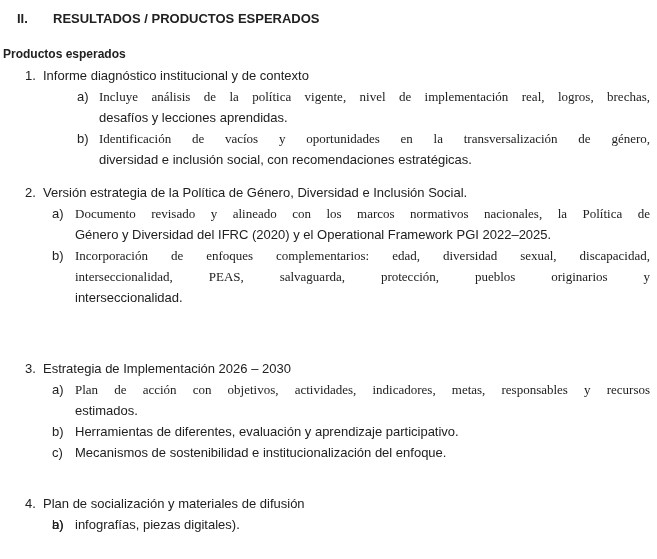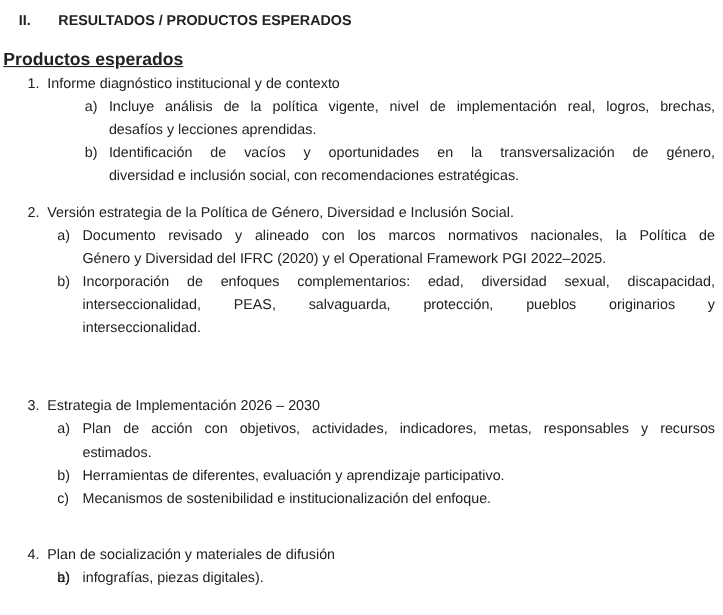--- a/index.html
+++ b/index.html
@@ -5,34 +5,34 @@
   html,body{margin:0;padding:0;}
   body{
     width:657px;height:559px;overflow:hidden;
     background:#ffffff;color:#212121;
     font-family:"Liberation Sans", sans-serif;
     font-size:13px;line-height:21px;
   }
   .page{position:relative;width:657px;height:559px;}
   .heading{margin:8px 0 0 0;font-weight:bold;font-size:13px;}
   .heading .hnum{display:inline-block;margin-left:17px;width:36px;}
-  .section-title{margin:15px 0 0 3px;font-weight:bold;font-size:16px;text-decoration:underline;}
+  .section-title{margin:15px 0 0 3px;font-weight:bold;font-size:12px;}
   .list{margin:0;}
   .item{margin-top:0;}
   .item.i2{margin-top:12px;}
   .item.i3{margin-top:50px;}
   .item.i4{margin-top:30px;}
   .item-head{position:relative;padding-left:43px;padding-right:7px;}
   .item-marker{position:absolute;left:25px;top:0;}
   .sub{position:relative;padding-left:75px;padding-right:7px;}
   .sub-marker{position:absolute;left:52px;top:0;}
   .item.i1 .sub{padding-left:99px;}
   .item.i1 .sub-marker{left:77px;}
   .ln{white-space:nowrap;}
-  .ln.just{text-align:justify;text-align-last:justify;-moz-text-align-last:justify;}
+  .ln.just{text-align:justify;text-align-last:justify;font-family:Liberation Serif, serif;-moz-text-align-last:justify;}
 </style>
 </head>
 <body>
 
 <div class="page">
   <div class="heading"><span class="hnum">II.</span><span>RESULTADOS / PRODUCTOS ESPERADOS</span></div>
   <div class="section-title">Productos esperados</div>
   <div class="list" id="list">
       <div class="item i1">
         <div class="item-head"><span class="item-marker">1.</span><span>Informe diagnóstico institucional y de contexto</span></div>

